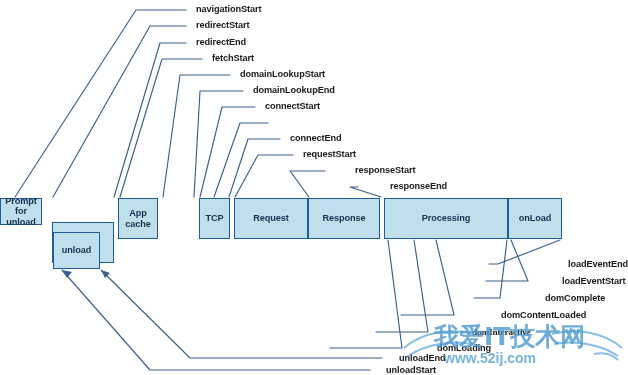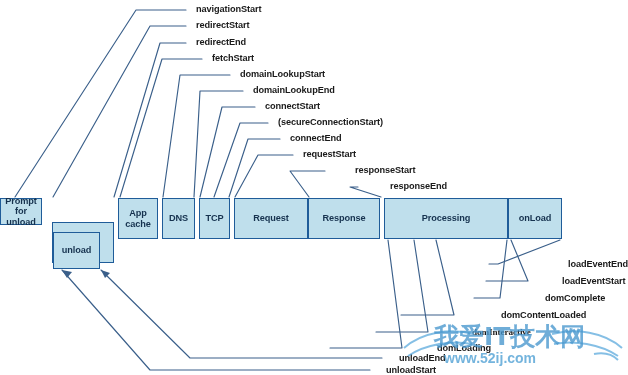--- a/index.html
+++ b/index.html
@@ -110,23 +110,20 @@
   </div>
   <div class="phase" style="left:52px;top:198px;width:62px;height:41px;margin-top:24px;">
     <span>redirect</span>
   </div>
   <div class="phase" style="left:118px;top:198px;width:40px;height:41px;">
     <div>
       <span>App</span>
       <span>cache</span>
     </div>
   </div>
-  <div class="phase" style="left:162px;top:198px;width:33px;height:41px;">
-    <span>DNS</span>
-  </div>
   <div class="phase" style="left:199px;top:198px;width:31px;height:41px;">
     <span>TCP</span>
   </div>
   <div class="phase" style="left:234px;top:198px;width:74px;height:41px;">
     <span>Request</span>
   </div>
   <div class="phase" style="left:308px;top:198px;width:72px;height:41px;">
     <span>Response</span>
   </div>
   <div class="phase" style="left:384px;top:198px;width:124px;height:41px;">
@@ -140,21 +137,20 @@
     <span>unload</span>
   </div>
 
   <div class="label" style="left:196px;top:5px;">navigationStart</div>
   <div class="label u" style="left:196px;top:21px;">redirectStart</div>
   <div class="label u" style="left:196px;top:38px;">redirectEnd</div>
   <div class="label" style="left:212px;top:54px;">fetchStart</div>
   <div class="label" style="left:240px;top:70px;">domainLookupStart</div>
   <div class="label" style="left:253px;top:86px;">domainLookupEnd</div>
   <div class="label" style="left:265px;top:102px;">connectStart</div>
-  <div class="label" style="left:278px;top:118px;">(secureConnectionStart)</div>
   <div class="label" style="left:290px;top:134px;">connectEnd</div>
   <div class="label" style="left:303px;top:150px;">requestStart</div>
   <div class="label" style="left:355px;top:166px;">responseStart</div>
   <div class="label" style="left:390px;top:182px;">responseEnd</div>
 
   <div class="label" style="left:568px;top:260px;">loadEventEnd</div>
   <div class="label" style="left:562px;top:277px;">loadEventStart</div>
   <div class="label" style="left:545px;top:294px;">domComplete</div>
   <div class="label" style="left:501px;top:311px;">domContentLoaded</div>
   <div class="label" style="left:472px;top:328px;font-family:Liberation Serif, serif;">domInteractive</div>

